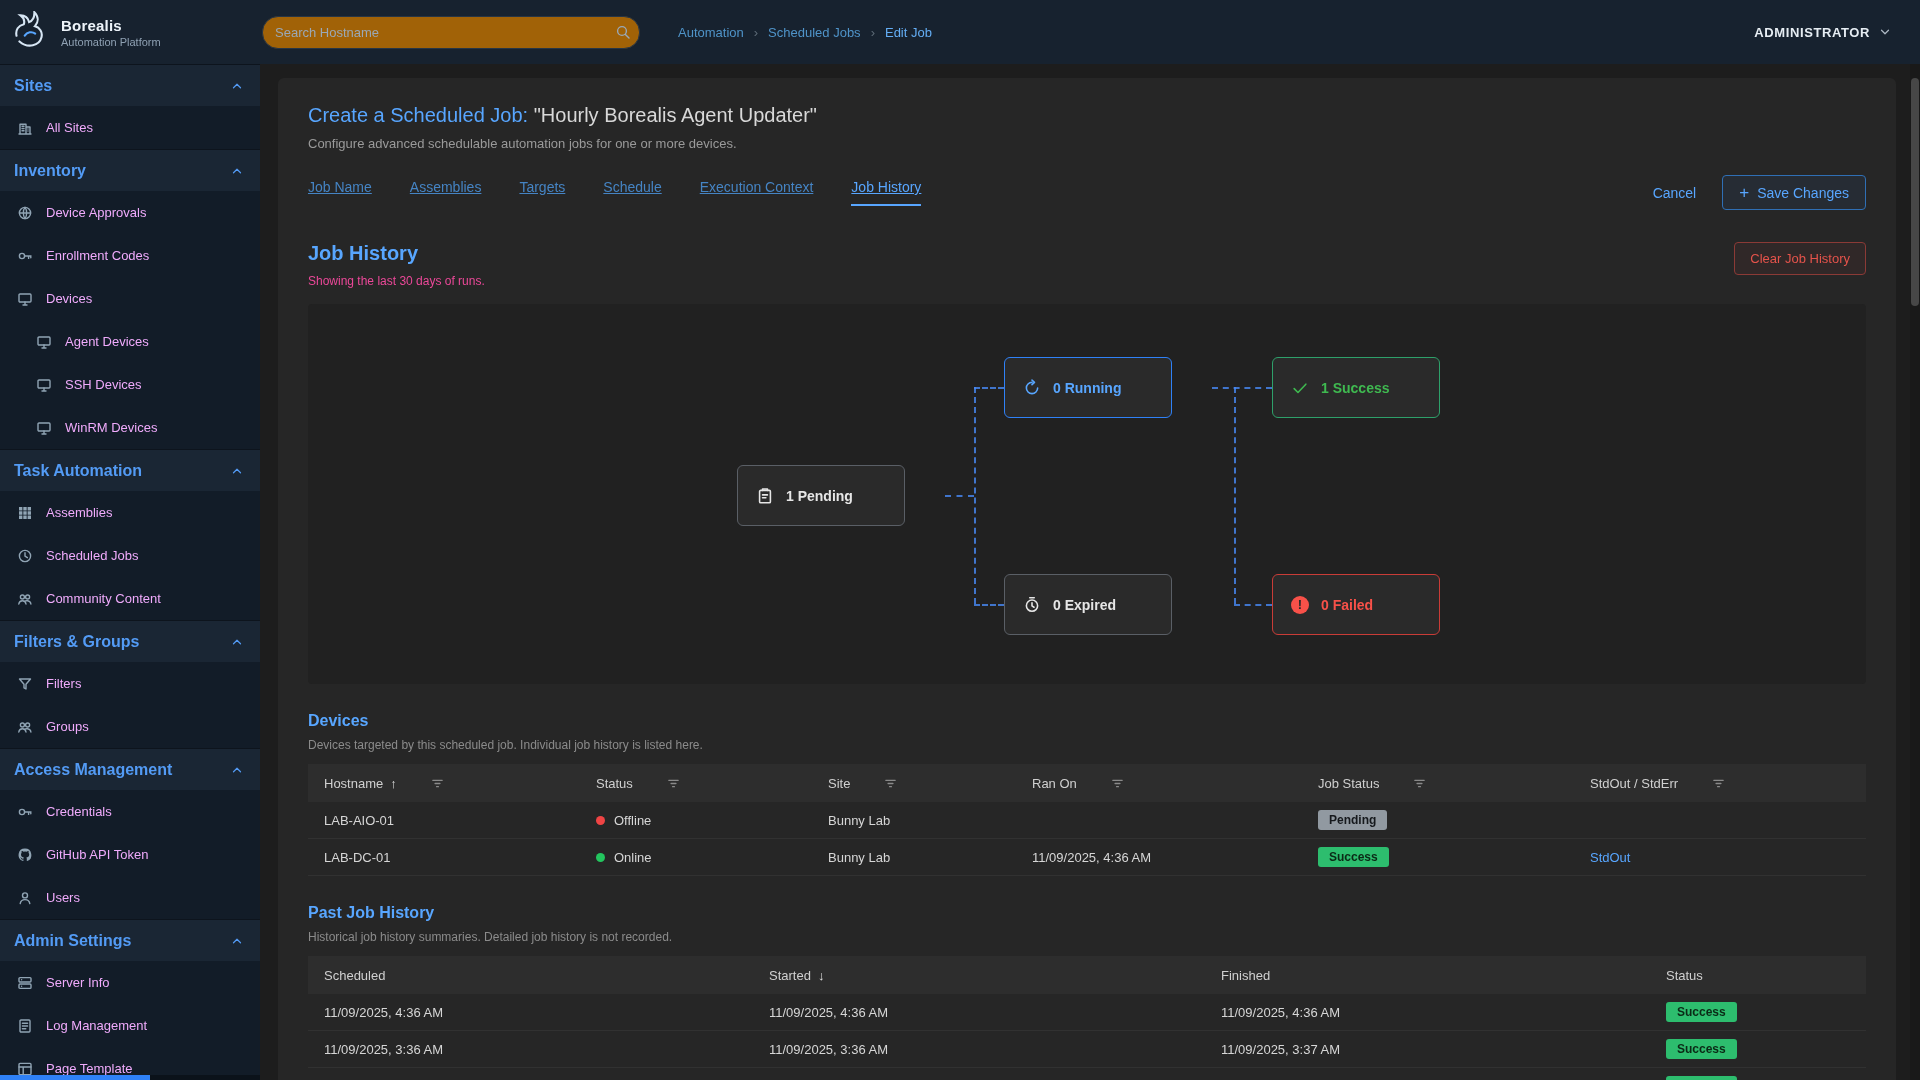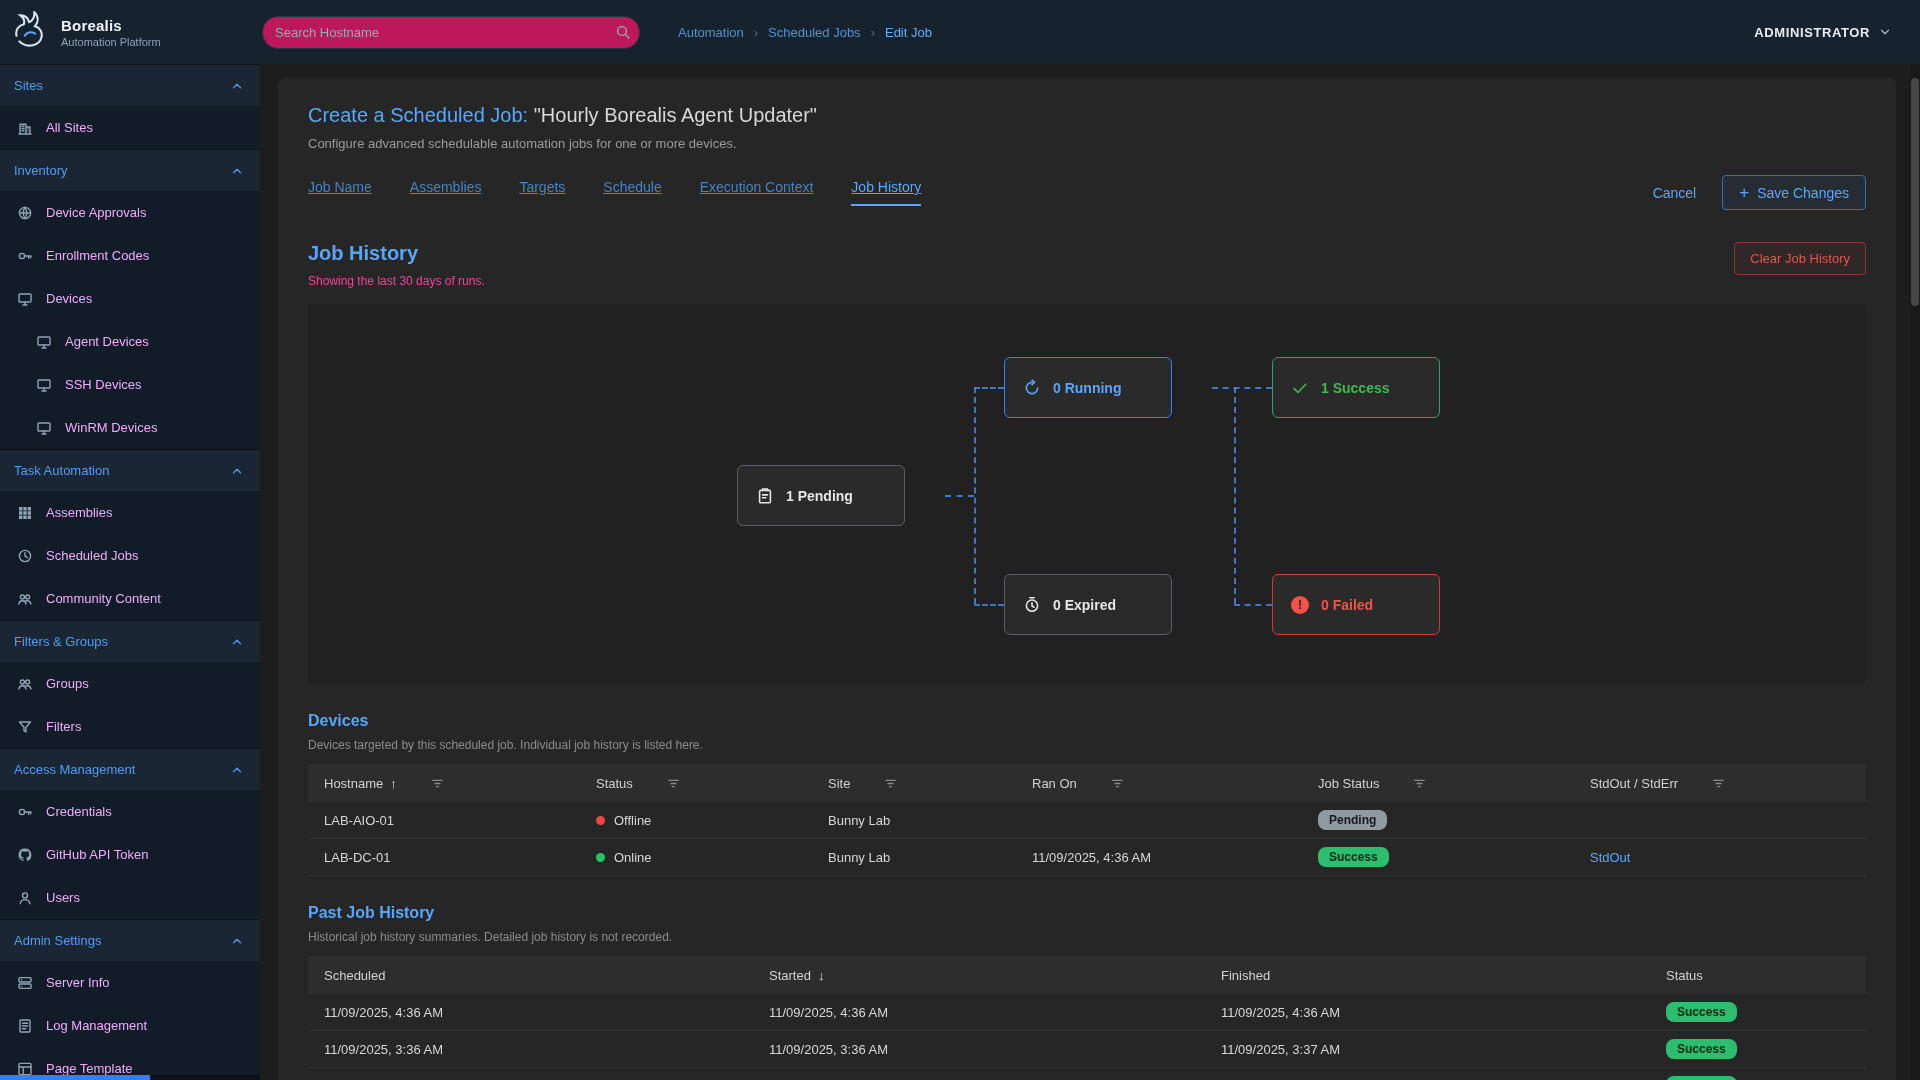--- a/index.html
+++ b/index.html
@@ -10,38 +10,38 @@
        stroke-linecap:round; stroke-linejoin:round; flex:none; }
 
   
   .topbar { position:absolute; top:0; left:0; right:0; height:64px; background:#17222f;
     display:flex; align-items:center; z-index:20; }
   .brand { width:260px; flex:none; display:flex; align-items:center; gap:9px; padding-left:10px; }
   .brand-logo { width:42px; height:42px; }
   .brand-name { color:#eef4fa; font-size:15px; font-weight:bold; letter-spacing:.2px; }
   .brand-sub { color:#8fa1b3; font-size:11px; margin-top:2px; }
   .search { position:relative; margin-left:2px; }
-  .search input { width:378px; height:33px; background:#be185d; border:1px solid #273545;
+  .search input { width:378px; height:33px; background:#a16207; border:1px solid #273545;
     border-radius:16px; color:#c6d2de; font-size:13px; padding:0 34px 0 12px; outline:none;
     font-family:"Liberation Sans",sans-serif; }
   .search input::placeholder { color:#9aa8b6; }
   .search .mag { position:absolute; right:9px; top:8px; color:#9aa8b6; }
   .breadcrumb { display:flex; align-items:center; gap:10px; margin-left:38px; font-size:13px; }
   .crumb { color:#4f94c9; cursor:pointer; }
   .crumb-current { color:#64aef5; }
   .crumb-sep { color:#5d6a77; font-size:13px; }
   .user-menu { margin-left:auto; margin-right:28px; display:flex; align-items:flex-start; gap:8px;
     color:#e6edf3; font-size:13px; font-weight:bold; letter-spacing:.6px; cursor:pointer; }
   .user-menu .chev { color:#aeb9c4; }
 
   
   .sidebar { position:absolute; top:64px; left:0; bottom:0; width:260px; background:#121c28; }
   .nav-section { height:42px; background:#1a2634; display:flex; align-items:center;
     justify-content:space-between; padding:0 16px 0 14px; border-top:1px solid #0d141d; cursor:pointer; }
-  .nav-section .sec-label { color:#539bf5; font-size:13px; font-weight:normal; }
+  .nav-section .sec-label { color:#539bf5; font-size:16px; font-weight:bold; }
   .nav-section .chev { color:#539bf5; }
   .nav-item { height:43px; display:flex; align-items:center; gap:13px; padding-left:17px;
     color:#f0abfc; font-size:13px; cursor:pointer; }
   .nav-item .nav-ico { color:#90a4b4; display:flex; }
   .nav-item.indent { padding-left:36px; }
   .side-hscroll { position:absolute; left:0; bottom:0; width:260px; height:5px; background:#0b121a; }
   .side-hscroll .thumb { width:150px; height:5px; background:#2f81f7; }
 
   
   .main { position:absolute; top:64px; left:260px; right:0; bottom:0; background:#1d1d1d; overflow:hidden; }
@@ -91,21 +91,21 @@
   .tr { display:grid; align-items:center; padding:0 16px; }
   .devices-table .tr { grid-template-columns:272px 232px 204px 286px 272px 1fr; }
   .past-table .tr { grid-template-columns:445px 452px 445px 1fr; }
   .thead { background:#2d2d2d; height:38px; }
   .th { display:flex; align-items:center; gap:7px; color:#d0d0d0; font-size:13px; cursor:pointer; }
   .sort-arrow { color:#e0e0e0; font-size:13px; }
   .flt { width:15px; height:15px; color:#8a8a8a; margin-left:26px; cursor:pointer; }
   .row { height:37px; border-bottom:1px solid #313131; color:#d6d6d6; font-size:13px; }
   .dot { display:inline-block; width:9px; height:9px; border-radius:50%; margin-right:9px; }
   .dot.red { background:#ef4444; } .dot.green { background:#23c55e; }
-  .badge { display:inline-block; padding:3px 11px; border-radius:8px; font-size:12px; font-weight:bold; }
+  .badge { display:inline-block; padding:3px 11px; border-radius:3px; font-size:12px; font-weight:bold; }
   .badge.gray { background:#9199a1; color:#16191d; }
   .badge.green { background:#2dbd6e; color:#0b2a16; }
   .link { color:#58a6ff; cursor:pointer; }
 
   
   .v-scrollbar { position:absolute; top:64px; right:0; bottom:0; width:10px; background:#191919; z-index:30; }
   .v-scrollbar .thumb { position:absolute; top:14px; left:1px; width:8px; height:228px; background:#474747; border-radius:4px; }
 </style>
 </head>
 <body>
@@ -257,34 +257,34 @@
 
   <div class="nav-section">
     <span class="sec-label">Filters &amp; Groups</span>
     <svg class="i chev" viewBox="0 0 16 16" style="width:14px;height:14px">
         <path d="M4 10l4-4 4 4"></path>
       </svg>
   </div>
   <div class="nav-item">
     <span class="nav-ico">
         <svg class="i" viewBox="0 0 16 16">
+          <path d="M2.5 3h11L9 8.3V13l-2-1.2V8.3z"></path>
+        </svg>
+      </span>
+    <span class="nav-label">Filters</span>
+  </div>
+  <div class="nav-item">
+    <span class="nav-ico">
+        <svg class="i" viewBox="0 0 16 16">
           <circle cx="5.4" cy="6" r="2"></circle>
           <circle cx="10.6" cy="6" r="2"></circle>
           <path d="M1.8 13c.3-2 1.7-3.2 3.6-3.2S8.7 11 9 13M7.4 10.2c.9-.4 2.3-.5 3.2-.4 1.7.2 3 1.3 3.3 3.2"></path>
         </svg>
       </span>
     <span class="nav-label">Groups</span>
-  </div>
-  <div class="nav-item">
-    <span class="nav-ico">
-        <svg class="i" viewBox="0 0 16 16">
-          <path d="M2.5 3h11L9 8.3V13l-2-1.2V8.3z"></path>
-        </svg>
-      </span>
-    <span class="nav-label">Filters</span>
   </div>
 
   <div class="nav-section">
     <span class="sec-label">Access Management</span>
     <svg class="i chev" viewBox="0 0 16 16" style="width:14px;height:14px">
         <path d="M4 10l4-4 4 4"></path>
       </svg>
   </div>
   <div class="nav-item">
     <span class="nav-ico">

